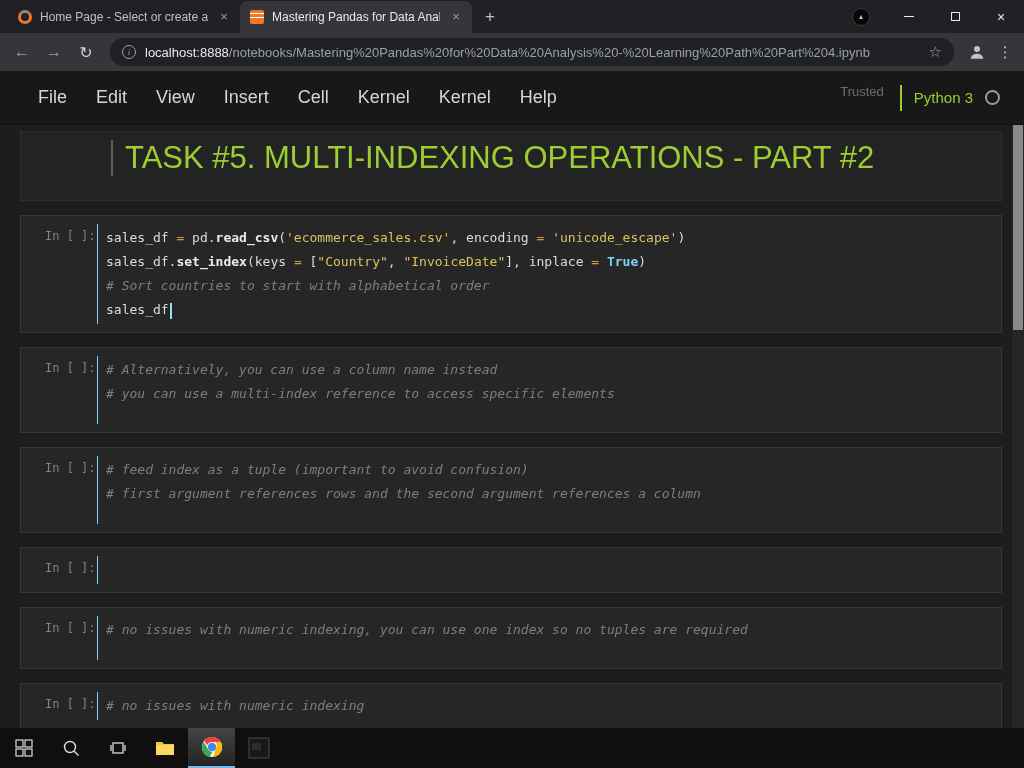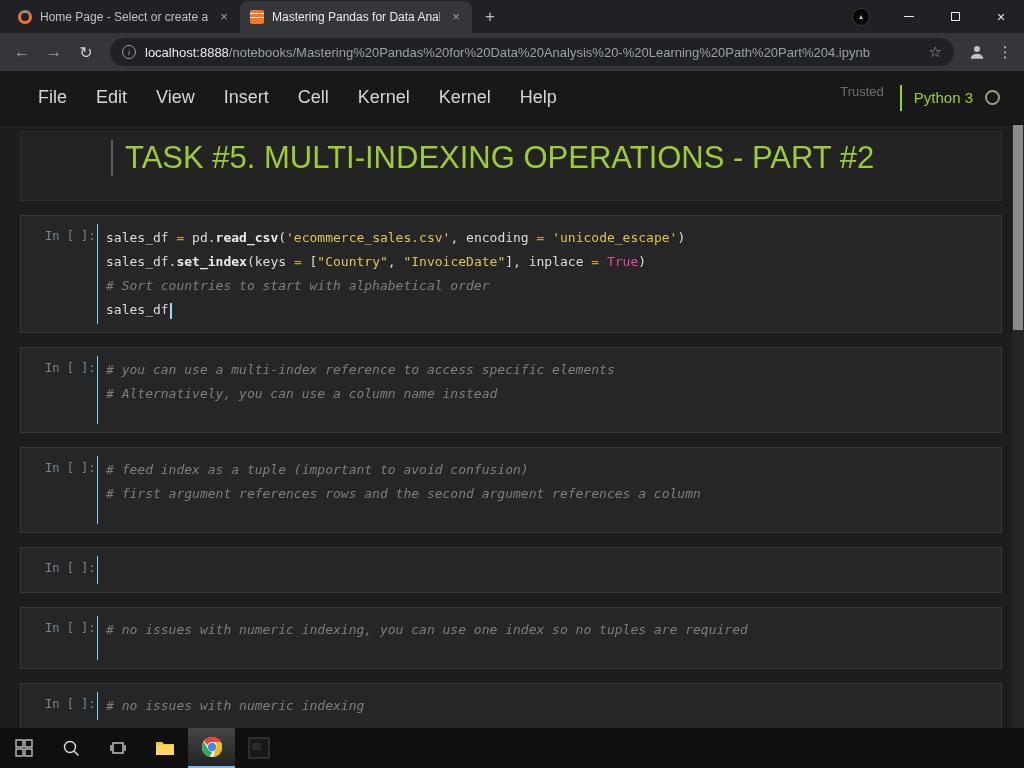--- a/index.html
+++ b/index.html
@@ -63,21 +63,21 @@
   .md-h{border-left:2px solid #5d5d5d;padding-left:12px;color:#9ccd32;font-size:31px;line-height:36px;
     font-weight:500;max-width:810px;}
   .cell{margin:14px 22px 0 20px;background:#262626;border:1px solid #363636;display:flex;padding:8px 0;}
   .cell .prompt{width:76px;flex:none;padding:5px 0 0 24px;font:12px "DejaVu Sans Mono",monospace;color:#7b838a;}
   .cell .code{flex:1;border-left:1px solid #7dd3fc;padding:2px 10px 2px 8px;
     font:13px/24px "DejaVu Sans Mono",monospace;color:#dcdcdc;}
   .line{height:24px;white-space:pre;}
   .line.spacer{height:16px;}
   .tk-o{color:#cfa332;}
   .tk-s{color:#d9c55a;}
-  .tk-k{color:#ec4899;}
+  .tk-k{color:#7dd3fc;font-weight:bold;}
   .tk-c{color:#7e7e7e;font-style:italic;}
   .tk-f{font-weight:bold;color:#ebebeb;}
   .cursor{display:inline-block;width:2px;height:16px;background:#9adcf0;vertical-align:middle;margin-left:1px;}
   .nb-scrollbar{position:absolute;right:0;top:0;width:12px;height:100%;background:#252525;}
   .nb-thumb{position:absolute;top:0;right:1px;width:10px;height:205px;background:#8a8a8a;}
 
   
   .taskbar{height:40px;background:#0f0f0f;display:flex;align-items:stretch;flex:none;}
   .tb-btn{width:47px;display:flex;align-items:center;justify-content:center;}
   .tb-btn.active{background:linear-gradient(180deg,#454545,#232323);border-bottom:2px solid #76b9ed;}
@@ -160,22 +160,22 @@
           <div class="code">
             <div class="line"><span class="tk-v">sales_df </span><span class="tk-o">= </span><span class="tk-v">pd.</span><span class="tk-f">read_csv</span><span class="tk-v">(</span><span class="tk-s">'ecommerce_sales.csv'</span><span class="tk-v">, encoding </span><span class="tk-o">= </span><span class="tk-s">'unicode_escape'</span><span class="tk-v">)</span></div>
             <div class="line"><span class="tk-v">sales_df.</span><span class="tk-f">set_index</span><span class="tk-v">(keys </span><span class="tk-o">= </span><span class="tk-v">[</span><span class="tk-s">"Country"</span><span class="tk-v">, </span><span class="tk-s">"InvoiceDate"</span><span class="tk-v">], inplace </span><span class="tk-o">= </span><span class="tk-k">True</span><span class="tk-v">)</span></div>
             <div class="line"><span class="tk-c"># Sort countries to start with alphabetical order</span></div>
             <div class="line"><span class="tk-v">sales_df</span><span class="cursor"></span></div>
           </div>
         </div>
         <div class="cell">
           <div class="prompt">In [ ]:</div>
           <div class="code">
+            <div class="line"><span class="tk-c"># Alternatively, you can use a column name instead</span></div>
             <div class="line"><span class="tk-c"># you can use a multi-index reference to access specific elements</span></div>
-            <div class="line"><span class="tk-c"># Alternatively, you can use a column name instead</span></div>
             <div class="line spacer"></div>
           </div>
         </div>
         <div class="cell">
           <div class="prompt">In [ ]:</div>
           <div class="code">
             <div class="line"><span class="tk-c"># feed index as a tuple (important to avoid confusion)</span></div>
             <div class="line"><span class="tk-c"># first argument references rows and the second argument references a column</span></div>
             <div class="line spacer"></div>
           </div>

